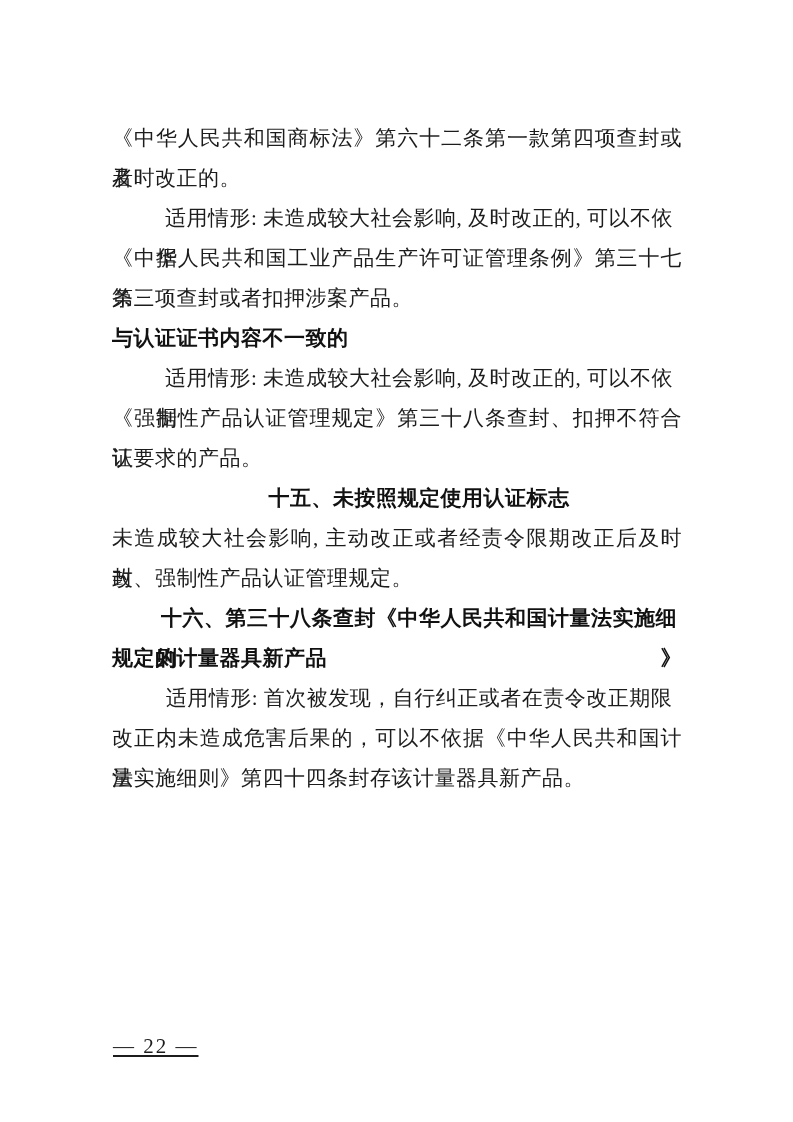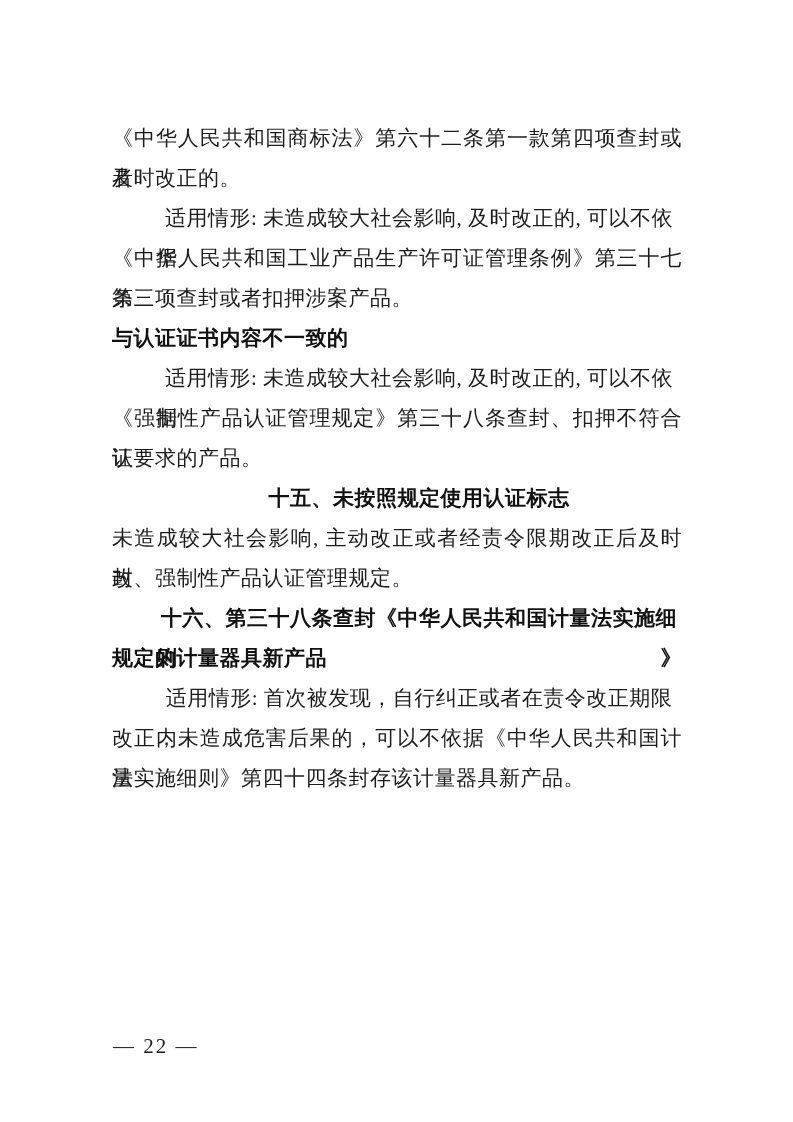--- a/index.html
+++ b/index.html
@@ -45,20 +45,21 @@
   }
   .footer {
     position: absolute;
     left: 113px;
     top: 1026px;
     height: 40px;
     line-height: 40px;
     font-size: 21px;
     letter-spacing: 2px;
     color: #1c1c1c;
+    text-decoration: underline;
   }
 </style>
 </head>
 <body>
 
 <div class="page">
   <div class="content" id="document-content">
       <div class="block body">
         <div class="line fill">《中华人民共和国商标法》第六十二条第一款第四项查封或者</div>
         <div class="line">及时改正的。</div>

